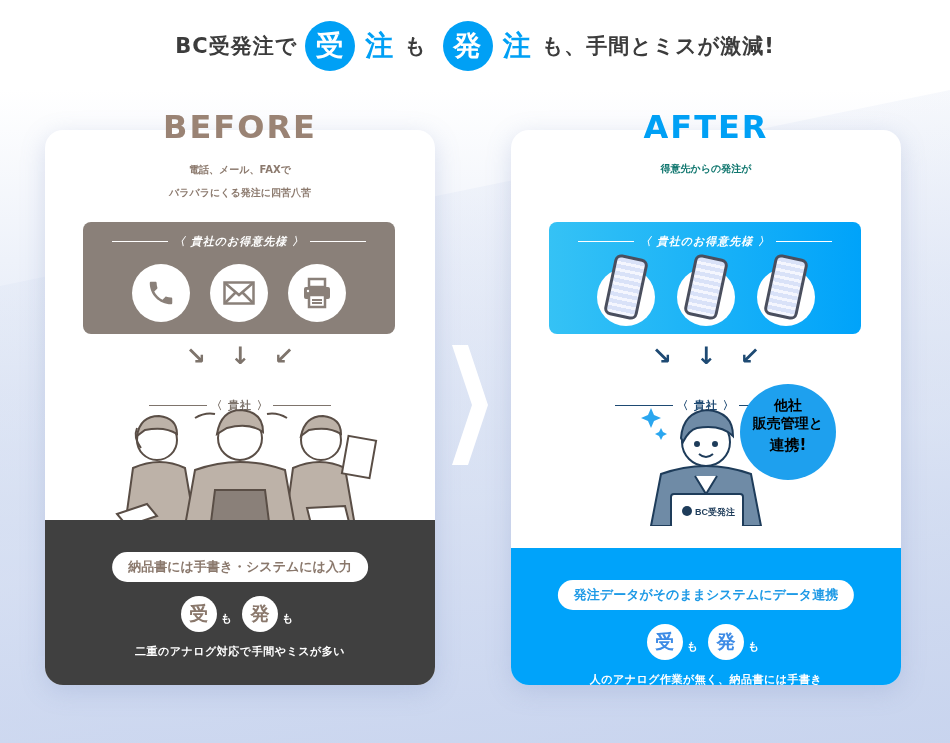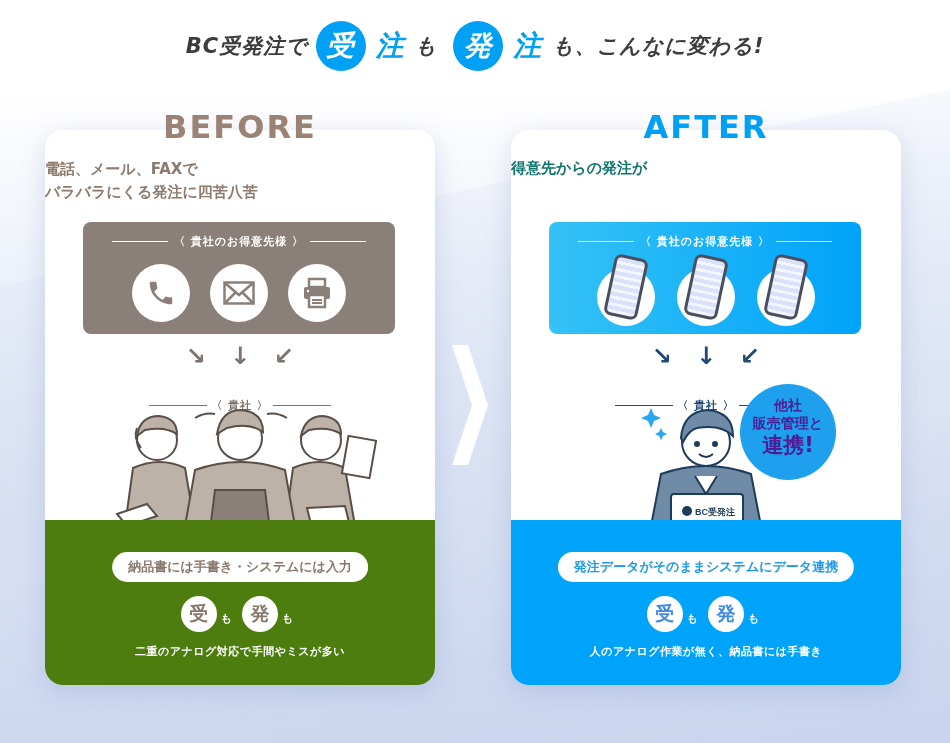--- a/index.html
+++ b/index.html
@@ -10,21 +10,21 @@
     position: relative;
   }
   .bg-shape {
     position: absolute; left: 0; top: 90px; width: 950px; height: 653px;
     background: linear-gradient(170deg, rgba(255,255,255,0) 0%, rgba(214,223,242,0.6) 60%, rgba(200,212,238,0.9) 100%);
     clip-path: polygon(0 30%, 100% 0, 100% 100%, 0 100%);
   }
   .headline {
     position: absolute; top: 18px; left: 0; width: 950px; height: 56px;
     display: flex; align-items: center; justify-content: center;
-    font-weight: bold; font-size: 21px; color: #3c3c3c; letter-spacing: 1px; font-style: italic;
+    font-weight: bold; font-size: 21px; color: #3c3c3c; letter-spacing: 1px;
   }
   .headline .bubble {
     display: inline-flex; align-items: center; justify-content: center;
     width: 50px; height: 50px; border-radius: 50%;
     background: #00a0f5; color: #fff; font-size: 28px; margin: 0 10px 0 8px;
   }
   .headline .accent { color: #00a0f5; font-size: 28px; margin-right: 10px; }
   .headline .plain { margin-right: 8px; }
 
   .card {
@@ -35,36 +35,36 @@
   .card.before { left: 45px; }
   .card.after { left: 511px; }
   .card-title {
     position: absolute; top: 108px; width: 390px; text-align: center;
     font-size: 32px; font-weight: bold; letter-spacing: 2px; z-index: 5;
   }
   .title-before { left: 45px; color: #9a8374; }
   .title-after { left: 511px; color: #00a0f5; }
 
   .subtitle {
-    position: absolute; top: 28px; width: 100%; 
-    font-size: 15px; font-weight: bold; line-height: 23px;
+    position: absolute; top: 28px; width: 100%; text-align: center;
+    font-size: 10px; font-weight: bold; line-height: 23px;
   }
   .before .subtitle { color: #8c7a6e; }
   .after .subtitle { color: #0f766e; font-family: Liberation Mono, monospace; }
 
   .clients-box {
     position: absolute; left: 38px; top: 92px; width: 312px; height: 112px;
     border-radius: 8px;
   }
   .before .clients-box { background: #8a8079; }
   .after .clients-box { background: linear-gradient(90deg, #35c2f5 0%, #00a3fa 100%); }
   .box-label {
     position: absolute; top: 12px; left: 0; width: 100%;
     display: flex; align-items: center; justify-content: center;
-    color: #fff; font-size: 11px; font-weight: bold; letter-spacing: 1px;
+    color: #fff; font-size: 11px; font-weight: bold; letter-spacing: 1px; font-style: italic;
   }
   .box-label .line { width: 56px; height: 1px; background: #fff; margin: 0 6px; }
 
   .icon-row { position: absolute; top: 42px; left: 0; width: 100%; display: flex; justify-content: center; gap: 20px; }
   .circle-icon {
     width: 58px; height: 58px; border-radius: 50%; background: #fff;
     display: flex; align-items: center; justify-content: center;
   }
   .phone-item { position: relative; width: 60px; height: 64px; }
   .phone-bg { position: absolute; left: 2px; top: 12px; width: 58px; height: 58px; border-radius: 50%; background: #fff; }
@@ -92,22 +92,22 @@
   .after .company-label { color: #1e4a73; }
   .company-label .line { width: 58px; height: 1px; margin: 0 4px; }
   .before .company-label .line { background: #7e746c; }
   .after .company-label .line { background: #1e4a73; }
 
   .illustration { position: absolute; top: 268px; left: 0; width: 100%; height: 128px; }
 
   .bottom {
     position: absolute; left: 0; top: 390px; width: 100%; height: 165px;
   }
-  .before .bottom { background: #4d7c0f; text-decoration: underline; }
-  .after .bottom { background: #00a3fa; }
+  .before .bottom { background: #404040; text-decoration: underline; }
+  .after .bottom { background: #00a3fa; margin-top: 28px; }
   .pill {
     position: absolute; top: 32px; left: 50%; transform: translateX(-50%);
     background: #fff; border-radius: 16px; padding: 6px 16px;
     font-size: 13px; font-weight: bold; white-space: nowrap;
   }
   .before .pill { color: #8a786c; }
   .after .pill { color: #1e9ae6; }
   .kanji-row {
     position: absolute; top: 76px; left: 0; width: 100%;
     display: flex; align-items: center; justify-content: center; gap: 4px;
@@ -123,40 +123,40 @@
   .kanji-row .mo { font-size: 11px; margin-right: 6px; margin-top: 8px; }
   .bottom-text {
     position: absolute; top: 124px; left: 0; width: 100%; text-align: center;
     color: #fff; font-size: 11px; font-weight: bold; letter-spacing: 0.5px;
   }
 
   .chevron { position: absolute; left: 450px; top: 345px; }
 
   .speech {
     position: absolute; left: 229px; top: 254px; width: 96px; height: 96px;
-    border-radius: 50%; background: #1ea0ee; color: #4c1d95; text-align: center;
+    border-radius: 50%; background: #1ea0ee; color: #000000; text-align: center;
     font-weight: bold; z-index: 3;
   }
   .speech .s1 { font-size: 14px; margin-top: 12px; line-height: 18px; }
   .speech .s2 { font-size: 14px; line-height: 18px; }
-  .speech .s3 { font-size: 21px; line-height: 26px; }
+  .speech .s3 { font-size: 15px; line-height: 26px; }
 </style>
 </head>
 <body>
 
 <div class="bg-shape"></div>
 
 <div class="headline">
   <span>BC受発注で</span>
   <span class="bubble">受</span>
   <span class="accent">注</span>
   <span class="plain">も</span>
   <span class="bubble">発</span>
   <span class="accent">注</span>
-  <span>も、こんなに変わる!</span>
+  <span>も、手間とミスが激減!</span>
 </div>
 
 <div class="card before">
   <div class="subtitle">
     <div>電話、メール、FAXで</div>
     <div>バラバラにくる発注に四苦八苦</div>
   </div>
 
   <div class="clients-box">
     <div class="box-label">

